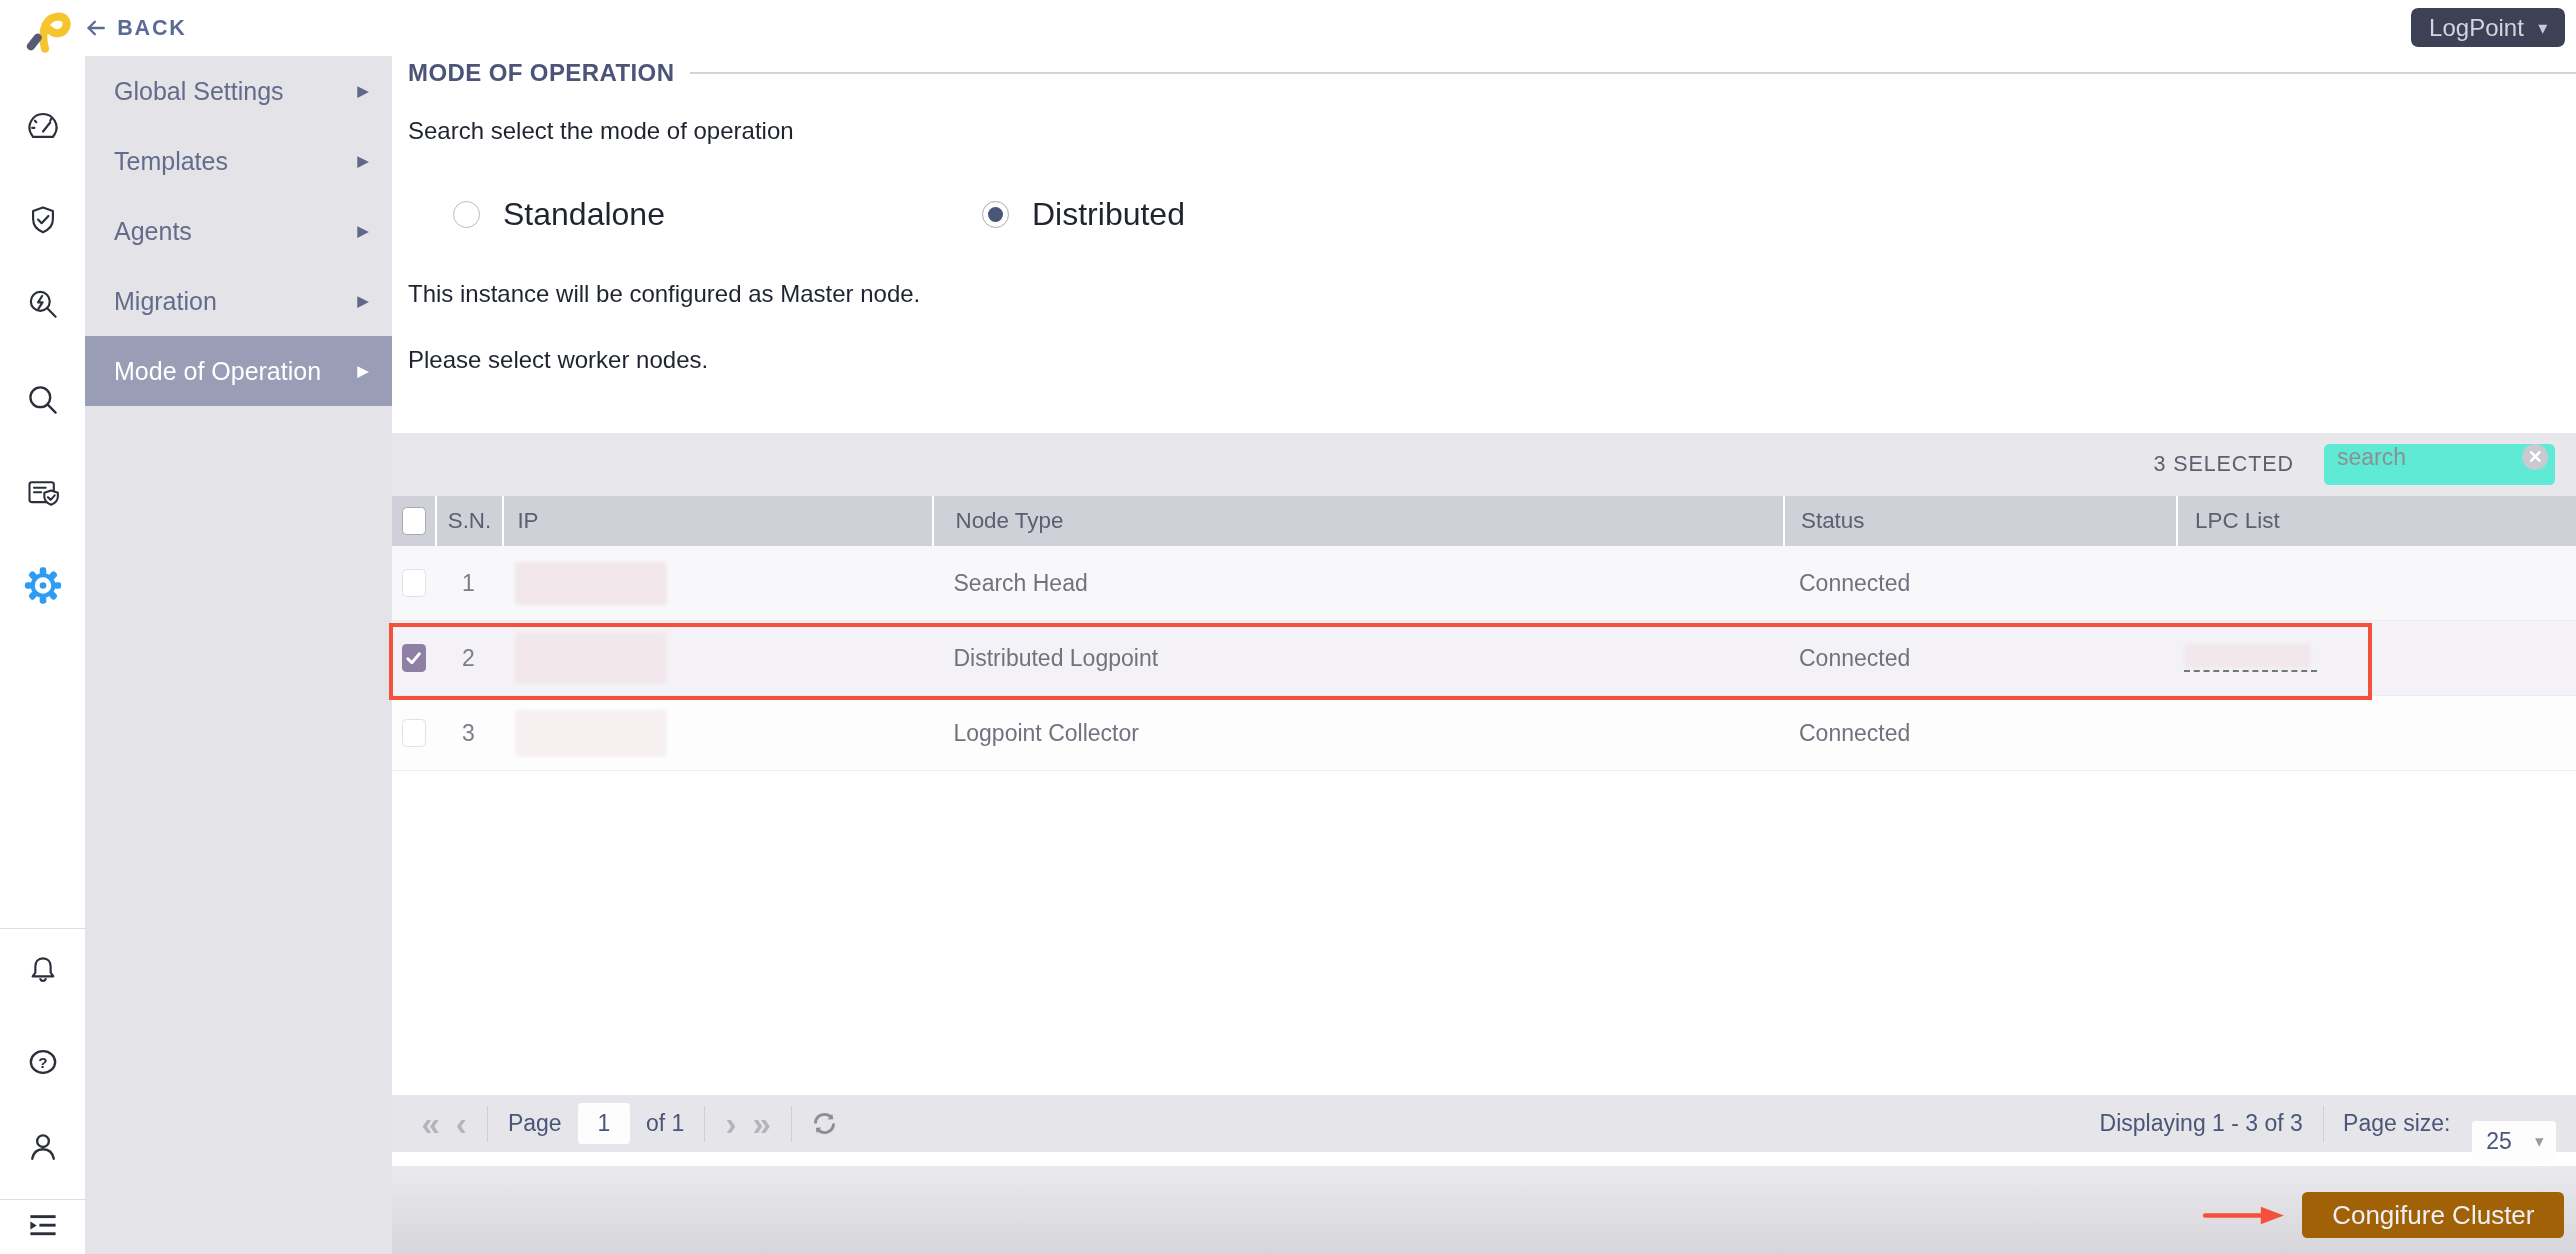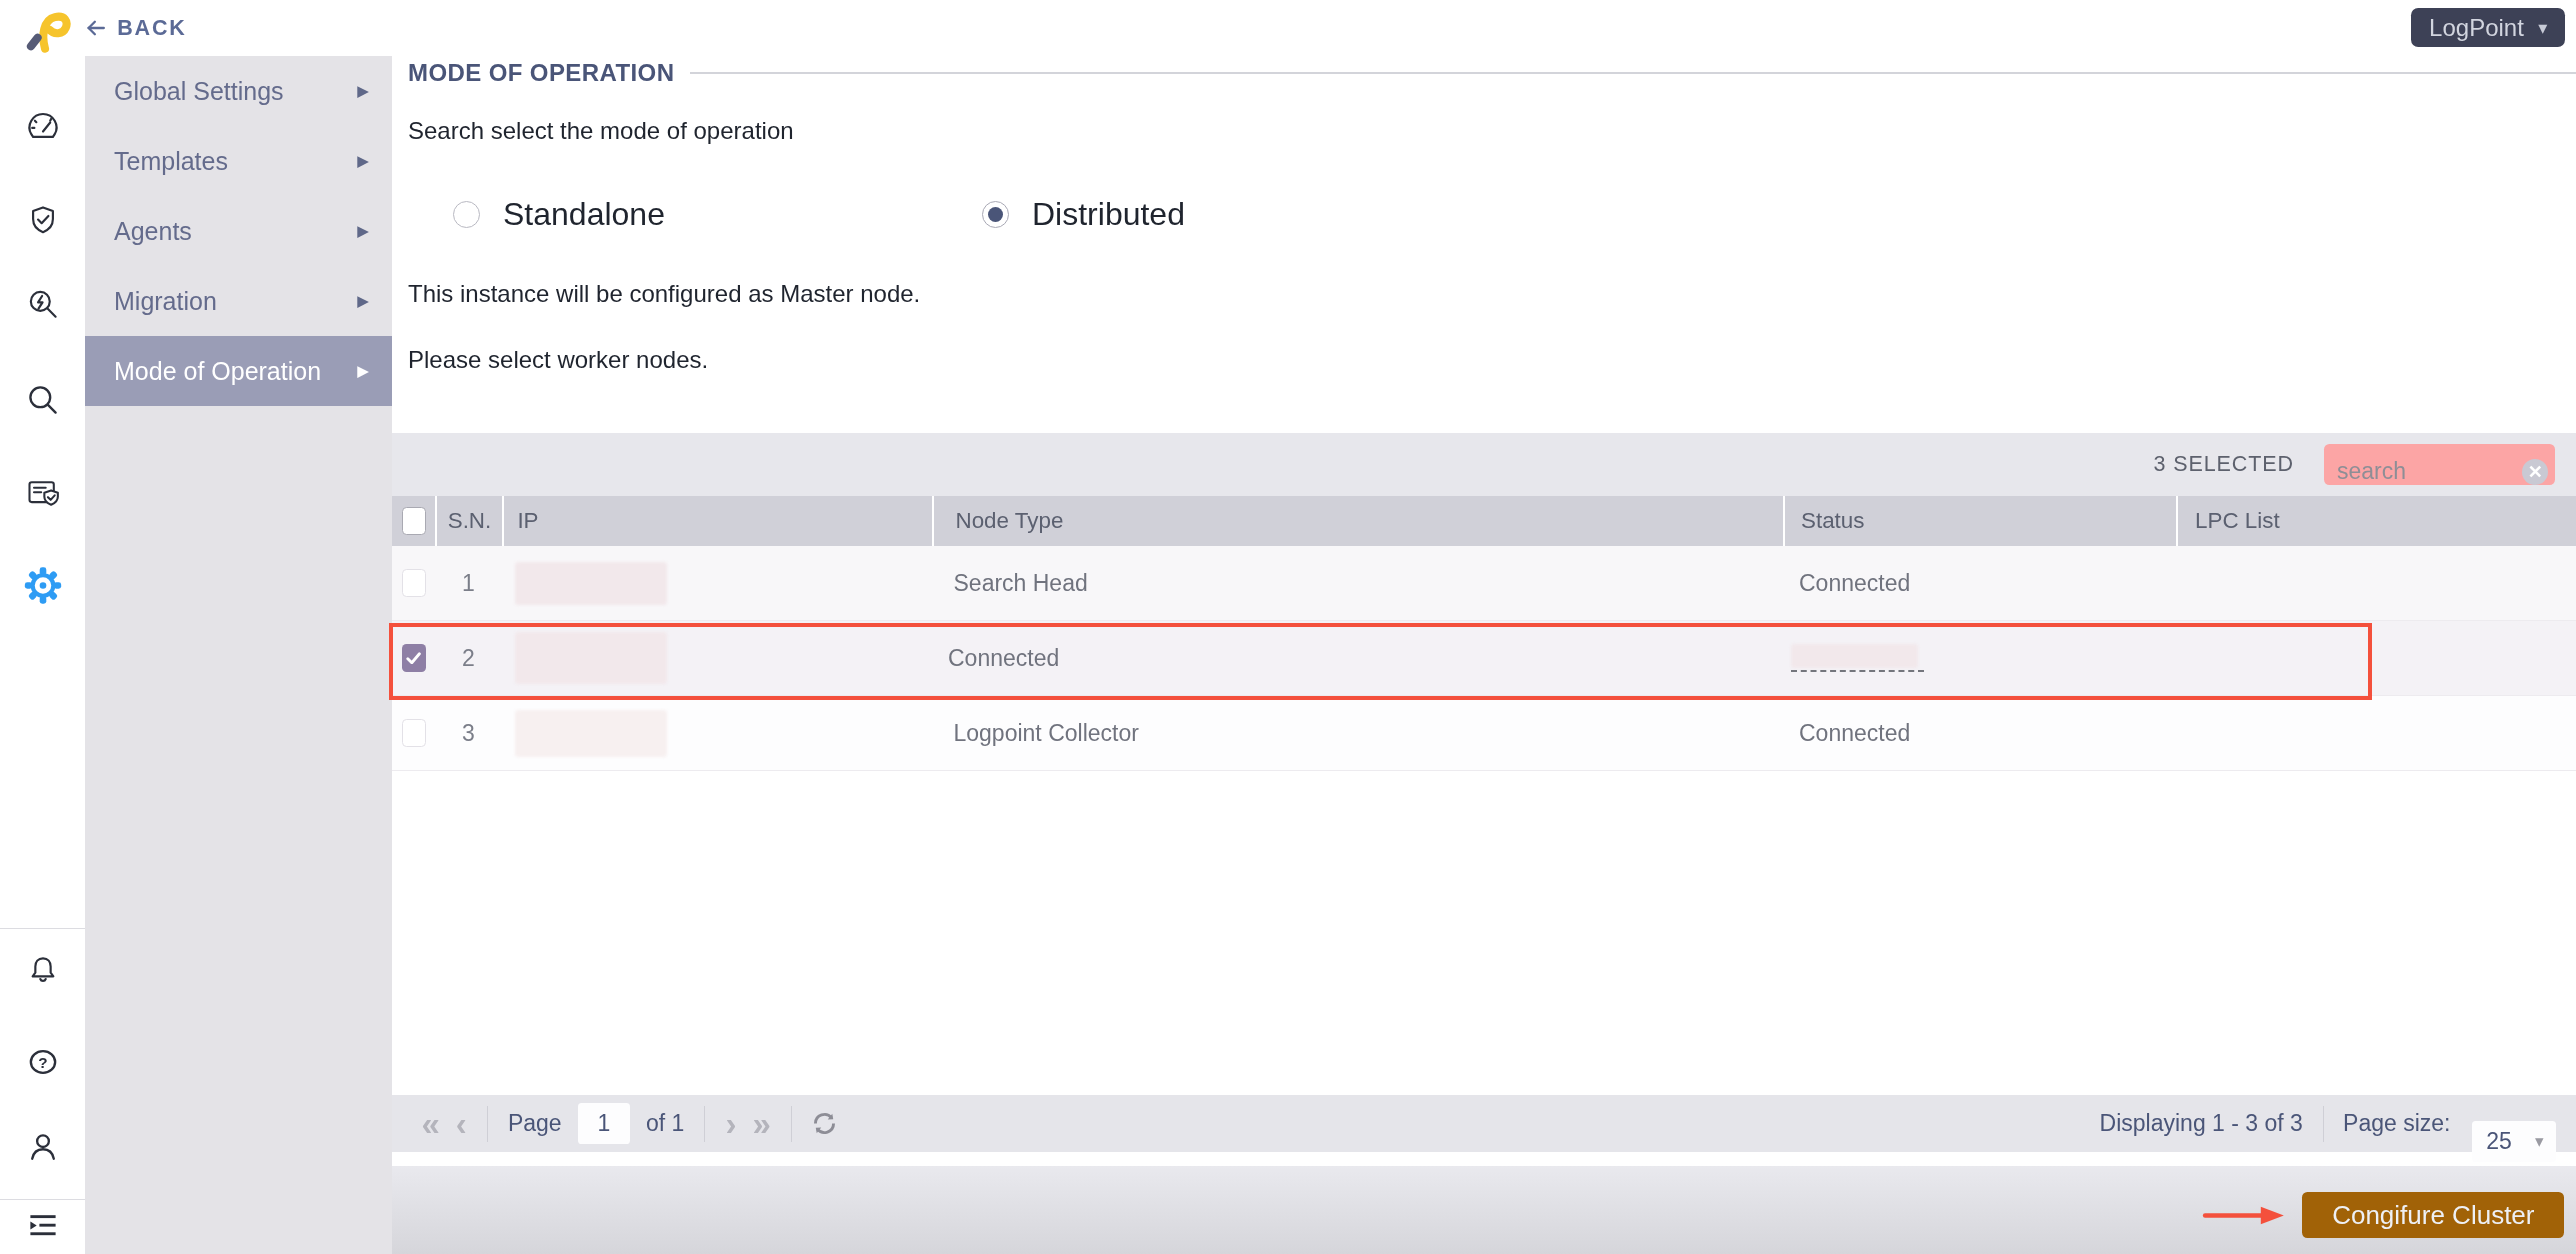--- a/index.html
+++ b/index.html
@@ -35,21 +35,21 @@
   .radio-row { position:absolute; top:140px; left:0; right:0; height:30.5px; }
   .radio-opt { position:absolute; display:flex; align-items:center; gap:23px; cursor:pointer; }
   .radio-circle { width:27px; height:27px; border-radius:50%; border:1.8px solid #b9b9c2; background:#fff; display:flex; align-items:center; justify-content:center; }
   .radio-circle.on { border-color:#a9a9b5; }
   .radio-dot { width:15.2px; height:15.2px; border-radius:50%; background:#4a5578; }
   .radio-label { font-size:32px; color:#1f242e; }
 
   
   .tbl-toolbar { position:absolute; left:0; right:0; top:377px; height:63px; background:#e7e7ec; display:flex; align-items:center; justify-content:flex-end; gap:30.5px; padding-right:20.6px; }
   .selected-count { color:#5d616d; font-size:21.5px; letter-spacing:0.9px; }
-  .search-box { width:231px; height:41px; background:#fca5a5; border-radius:5.4px; display:flex; align-items:flex-end; padding:0 7.2px 0 12.5px; }
+  .search-box { width:231px; height:41px; background:#5eead4; border-radius:5.4px; display:flex; align-items:flex-start; padding:0 7.2px 0 12.5px; }
   .search-box input { flex:1; border:none; outline:none; font-size:23px; color:#3a3f4c; font-family:"Liberation Sans", sans-serif; background:transparent; min-width:0; }
   .search-box input::placeholder { color:#8e8e96; }
   .search-clear { width:26px; height:26px; border-radius:50%; background:#c9c9d3; color:#ffffff; font-size:18px; line-height:26px; text-align:center; cursor:pointer; flex:none; font-weight:700; }
 
   .grid-cols { display:grid; grid-template-columns:43px 67px 430px 851px 393px auto; }
   .tbl-header { position:absolute; left:0; right:0; top:440px; height:50px; background:#d0d0d8; color:#5b6070; font-size:22.4px; }
   .tbl-header > div { display:flex; align-items:center; border-left:2.7px solid #ffffff; }
   .tbl-header > div:first-child, .tbl-header > div:nth-child(2) { border-left:none; }
   .tbl-header > div:nth-child(2) { border-left:2.7px solid #ffffff; }
   .th-check { justify-content:center; }
@@ -310,20 +310,21 @@
           <span class="checkbox checked">
             <svg width="15.2" height="12.5" viewBox="0 0 17 14" fill="none" stroke="#ffffff" stroke-width="3.2" stroke-linecap="round" stroke-linejoin="round">
                 <path d="M2 7.5 L6.5 12 L15 2"></path>
               </svg>
           </span>
         </div>
         <div class="cell-sn">2</div>
         <div>
             <div class="redact-ip"></div>
           </div>
+        <div class="cell-node">Distributed Logpoint</div>
         <div class="cell-status">Connected</div>
         <div>
           <div class="lpc-redact">
             <div class="lpc-blob"></div>
             <div class="lpc-dots"></div>
           </div>
         </div>
       </div>
       <div class="row row-3 grid-cols">
         <div class="cell-check">

